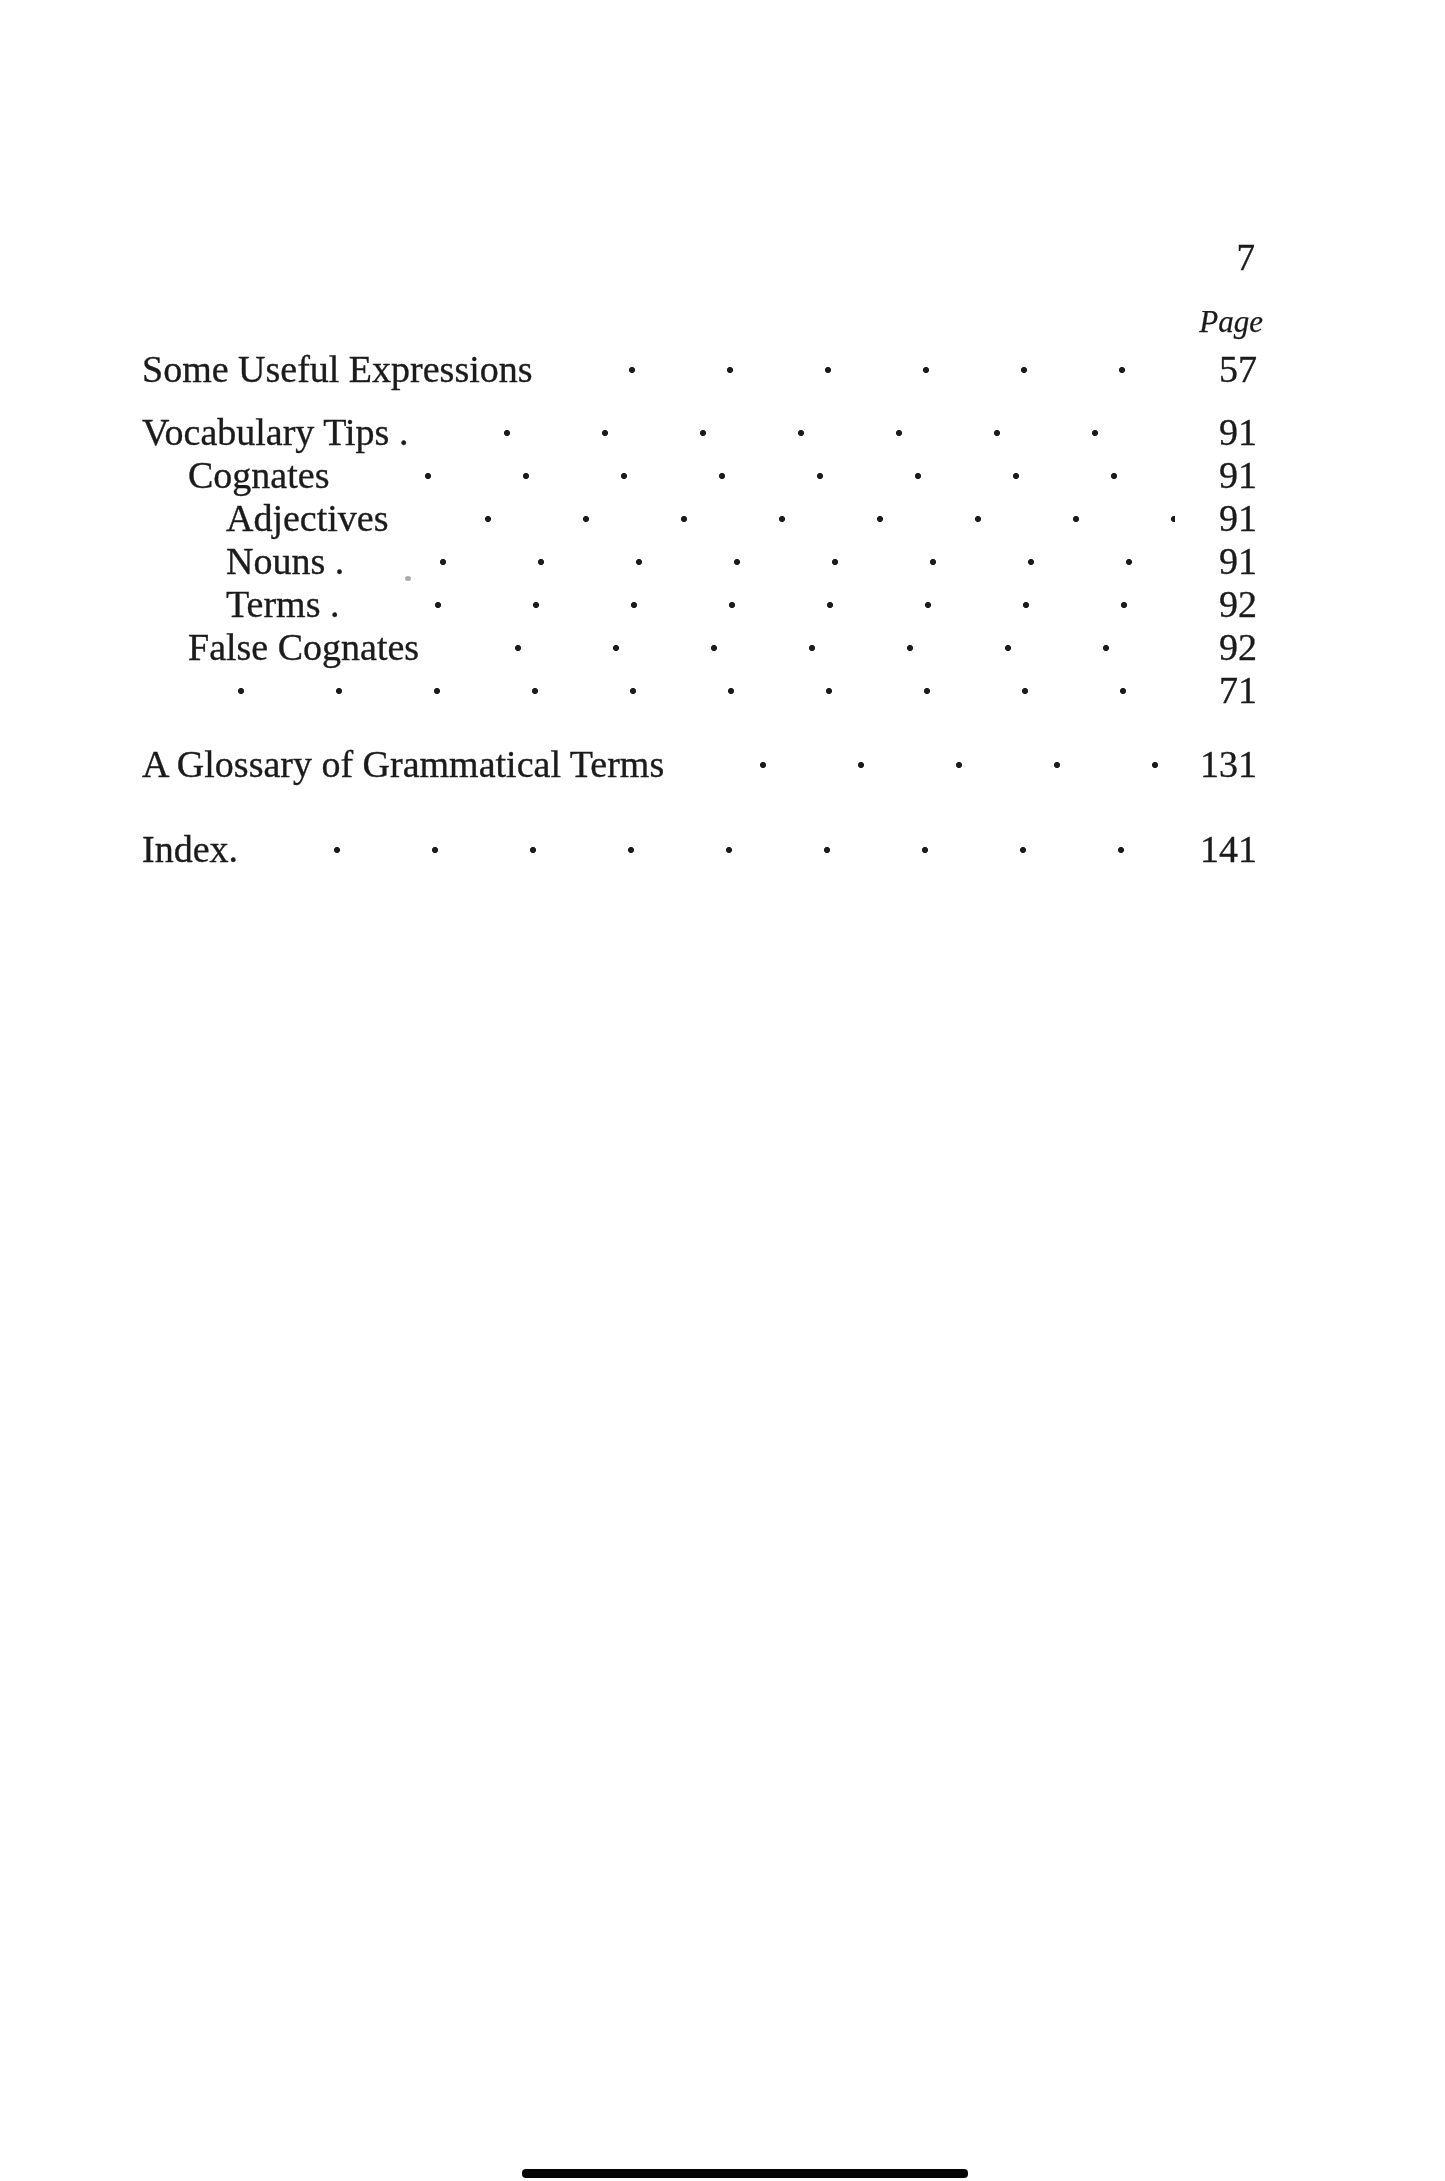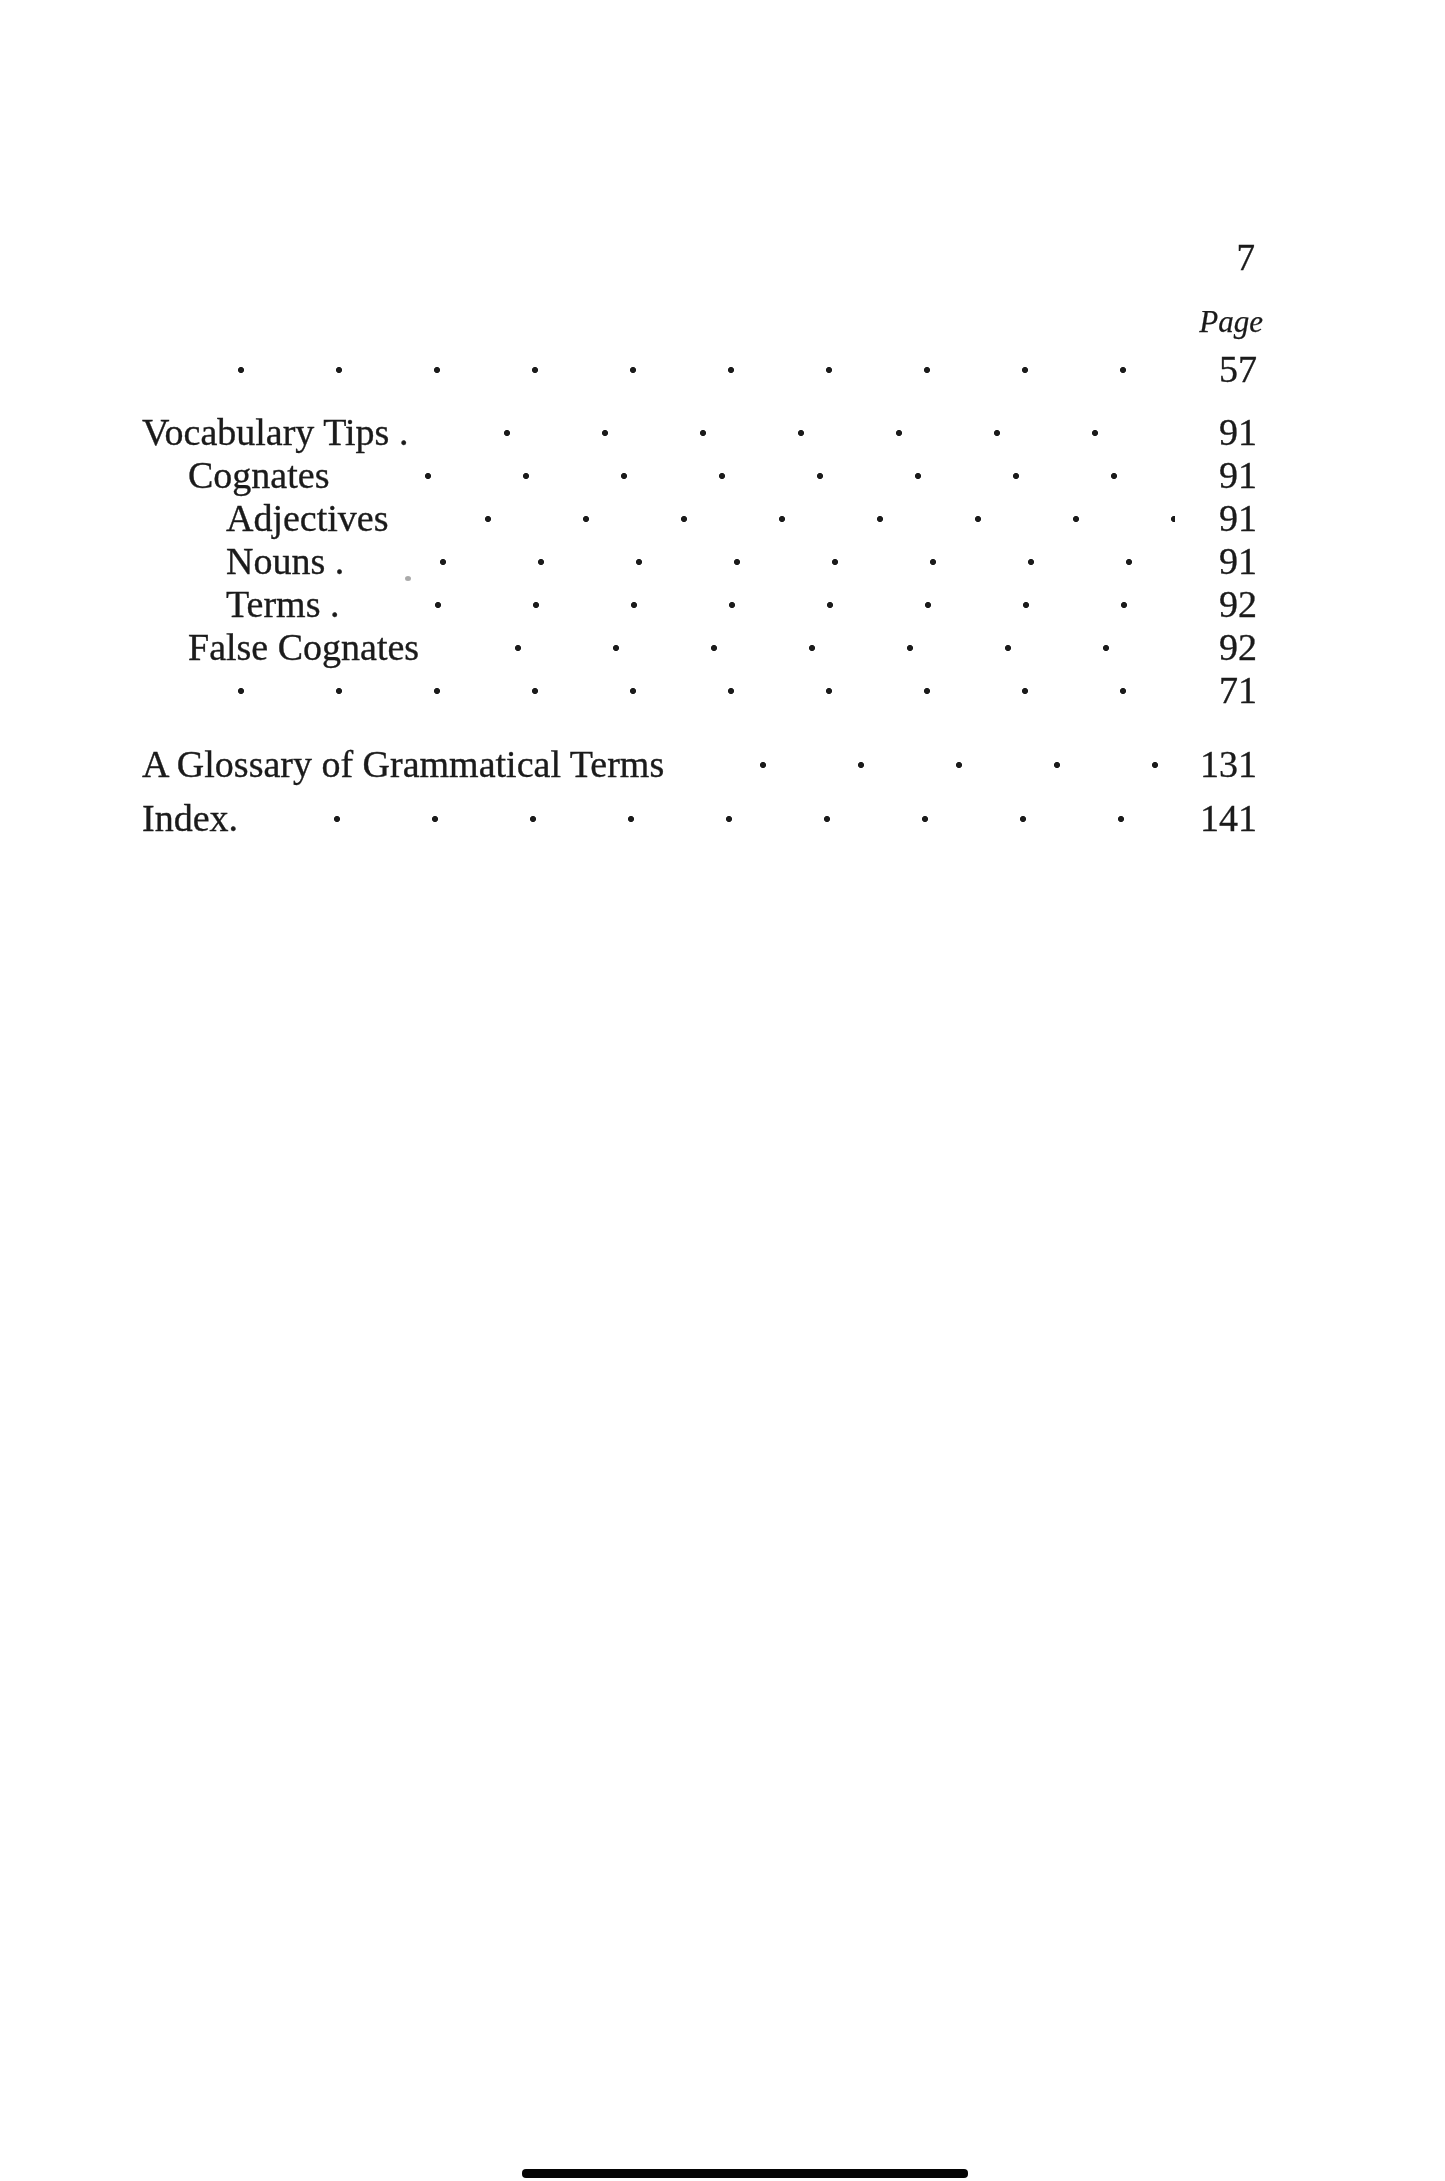--- a/index.html
+++ b/index.html
@@ -101,20 +101,21 @@
 
 <div class="page">
 
 
   <div class="folio">7</div>
 
   <div class="page-col-label">Page</div>
 
   <div class="toc" id="toc-list">
       <div class="row indent-0">
+        <span class="label">Some Useful Expressions</span>
         <span class="leader"></span>
         <span class="pagenum">57</span>
       </div>
       <div class="row indent-0" style="margin-top: 20px;">
         <span class="label">Vocabulary Tips .</span>
         <span class="leader"></span>
         <span class="pagenum">91</span>
       </div>
       <div class="row indent-1">
         <span class="label">Cognates</span>
@@ -143,21 +144,21 @@
       </div>
       <div class="row indent-0">
         <span class="leader"></span>
         <span class="pagenum">71</span>
       </div>
       <div class="row indent-0" style="margin-top: 31px; justify-content: center;">
         <span class="label">A Glossary of Grammatical Terms</span>
         <span class="leader"></span>
         <span class="pagenum">131</span>
       </div>
-      <div class="row indent-0" style="margin-top: 11px;">
+      <div class="row indent-0" style="margin-top: 42px;">
         <span class="label">Index.</span>
         <span class="leader"></span>
         <span class="pagenum">141</span>
       </div>
     </div>
 
   <div class="speck"></div>
 
   <div class="bottom-bar"></div>
 

